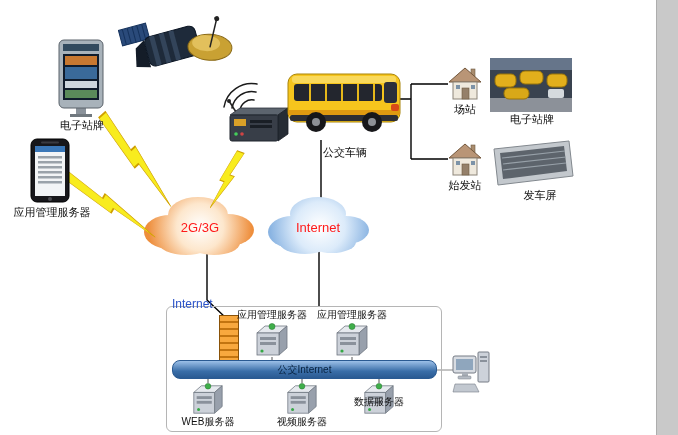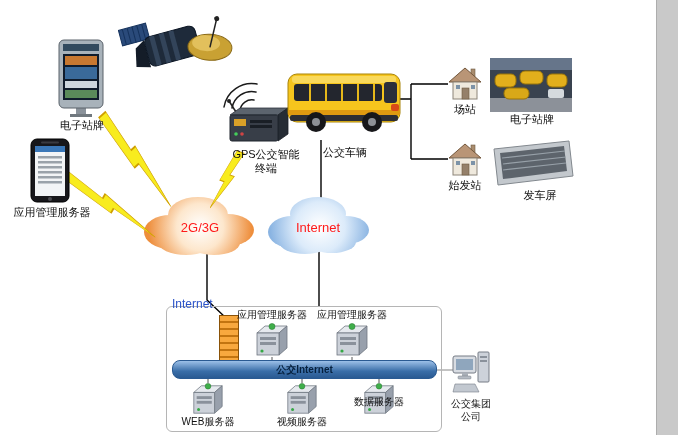--- a/index.html
+++ b/index.html
@@ -11,21 +11,21 @@
   .lbl{position:absolute;z-index:3;font-size:11px;line-height:1.25;text-align:center;white-space:nowrap;color:#111;}
   .lbl span{display:block;}
   .lbl-small{font-size:10px;text-align:center;}
   .cloud-lbl{font-size:13px;font-weight:normal;color:#ff1a1a;}
   #box-internet-lbl{color:#2a52c8;font-size:12px;text-align:left;}
   #server-box{position:absolute;left:166px;top:306px;width:274px;height:124px;
               border:1px solid #b5b5b5;border-radius:6px;background:transparent;z-index:1;}
   #backbone{position:absolute;left:172px;top:360px;width:263px;height:17px;border-radius:8px;
             background:linear-gradient(180deg,#9cc0e8,#3a6ea8 60%,#2a5a92);
             border:1px solid #2a5a92;z-index:2;display:flex;align-items:center;justify-content:center;
-            font-size:10px;font-weight:bold;color:#05203e;}
+            font-size:10px;font-weight:normal;color:#05203e;}
   #firewall{position:absolute;left:219px;top:315px;width:18px;height:47px;z-index:2;
             background:repeating-linear-gradient(180deg,#f8a83e 0 5px,#c27410 5px 7px);
             border:1px solid #8a5208;}
   #page-edge{position:absolute;right:0;top:0;width:21px;height:435px;background:#c9c9c9;
              border-left:1px solid #adadad;z-index:5;}
 </style>
 </head>
 <body>
 
 <div id="screen">
@@ -252,40 +252,32 @@
       </svg>
   </div>
   <div class="icon" style="left:450px;top:348px">
     <svg width="42" height="48">
         <use href="#sym-computer"></use>
       </svg>
   </div>
 
   <div class="lbl" style="left:50px;top:119px;width:64px">电子站牌</div>
   <div class="lbl" style="left:10px;top:206px;width:84px">应用管理服务器</div>
-  <div class="lbl" style="left:224px;top:148px;width:84px">
-    <span>GPS公交智能</span>
-    <span>终端</span>
-  </div>
   <div class="lbl" style="left:310px;top:146px;width:70px">公交车辆</div>
 
   <div class="lbl" style="left:445px;top:103px;width:40px">场站</div>
   <div class="lbl" style="left:497px;top:113px;width:70px">电子站牌</div>
   <div class="lbl" style="left:441px;top:179px;width:48px">始发站</div>
   <div class="lbl" style="left:514px;top:189px;width:52px">发车屏</div>
 
   <div class="lbl cloud-lbl" style="left:168px;top:220px;width:64px">2G/3G</div>
   <div class="lbl cloud-lbl" style="left:285px;top:220px;width:66px">Internet</div>
 
   <div class="lbl" id="box-internet-lbl" style="left:172px;top:297px;width:54px">Internet</div>
   <div class="lbl lbl-small" style="left:232px;top:309px;width:80px">应用管理服务器</div>
   <div class="lbl lbl-small" style="left:312px;top:309px;width:80px">应用管理服务器</div>
   <div class="lbl lbl-small" style="left:176px;top:416px;width:64px">WEB服务器</div>
   <div class="lbl lbl-small" style="left:270px;top:416px;width:64px">视频服务器</div>
   <div class="lbl lbl-small" style="left:347px;top:396px;width:64px">数据服务器</div>
 
-  <div class="lbl lbl-small" style="left:443px;top:398px;width:56px">
-    <span>公交集团</span>
-    <span>公司</span>
-  </div>
 
   <div id="page-edge"></div>
 </div>
 
 </body></html>

